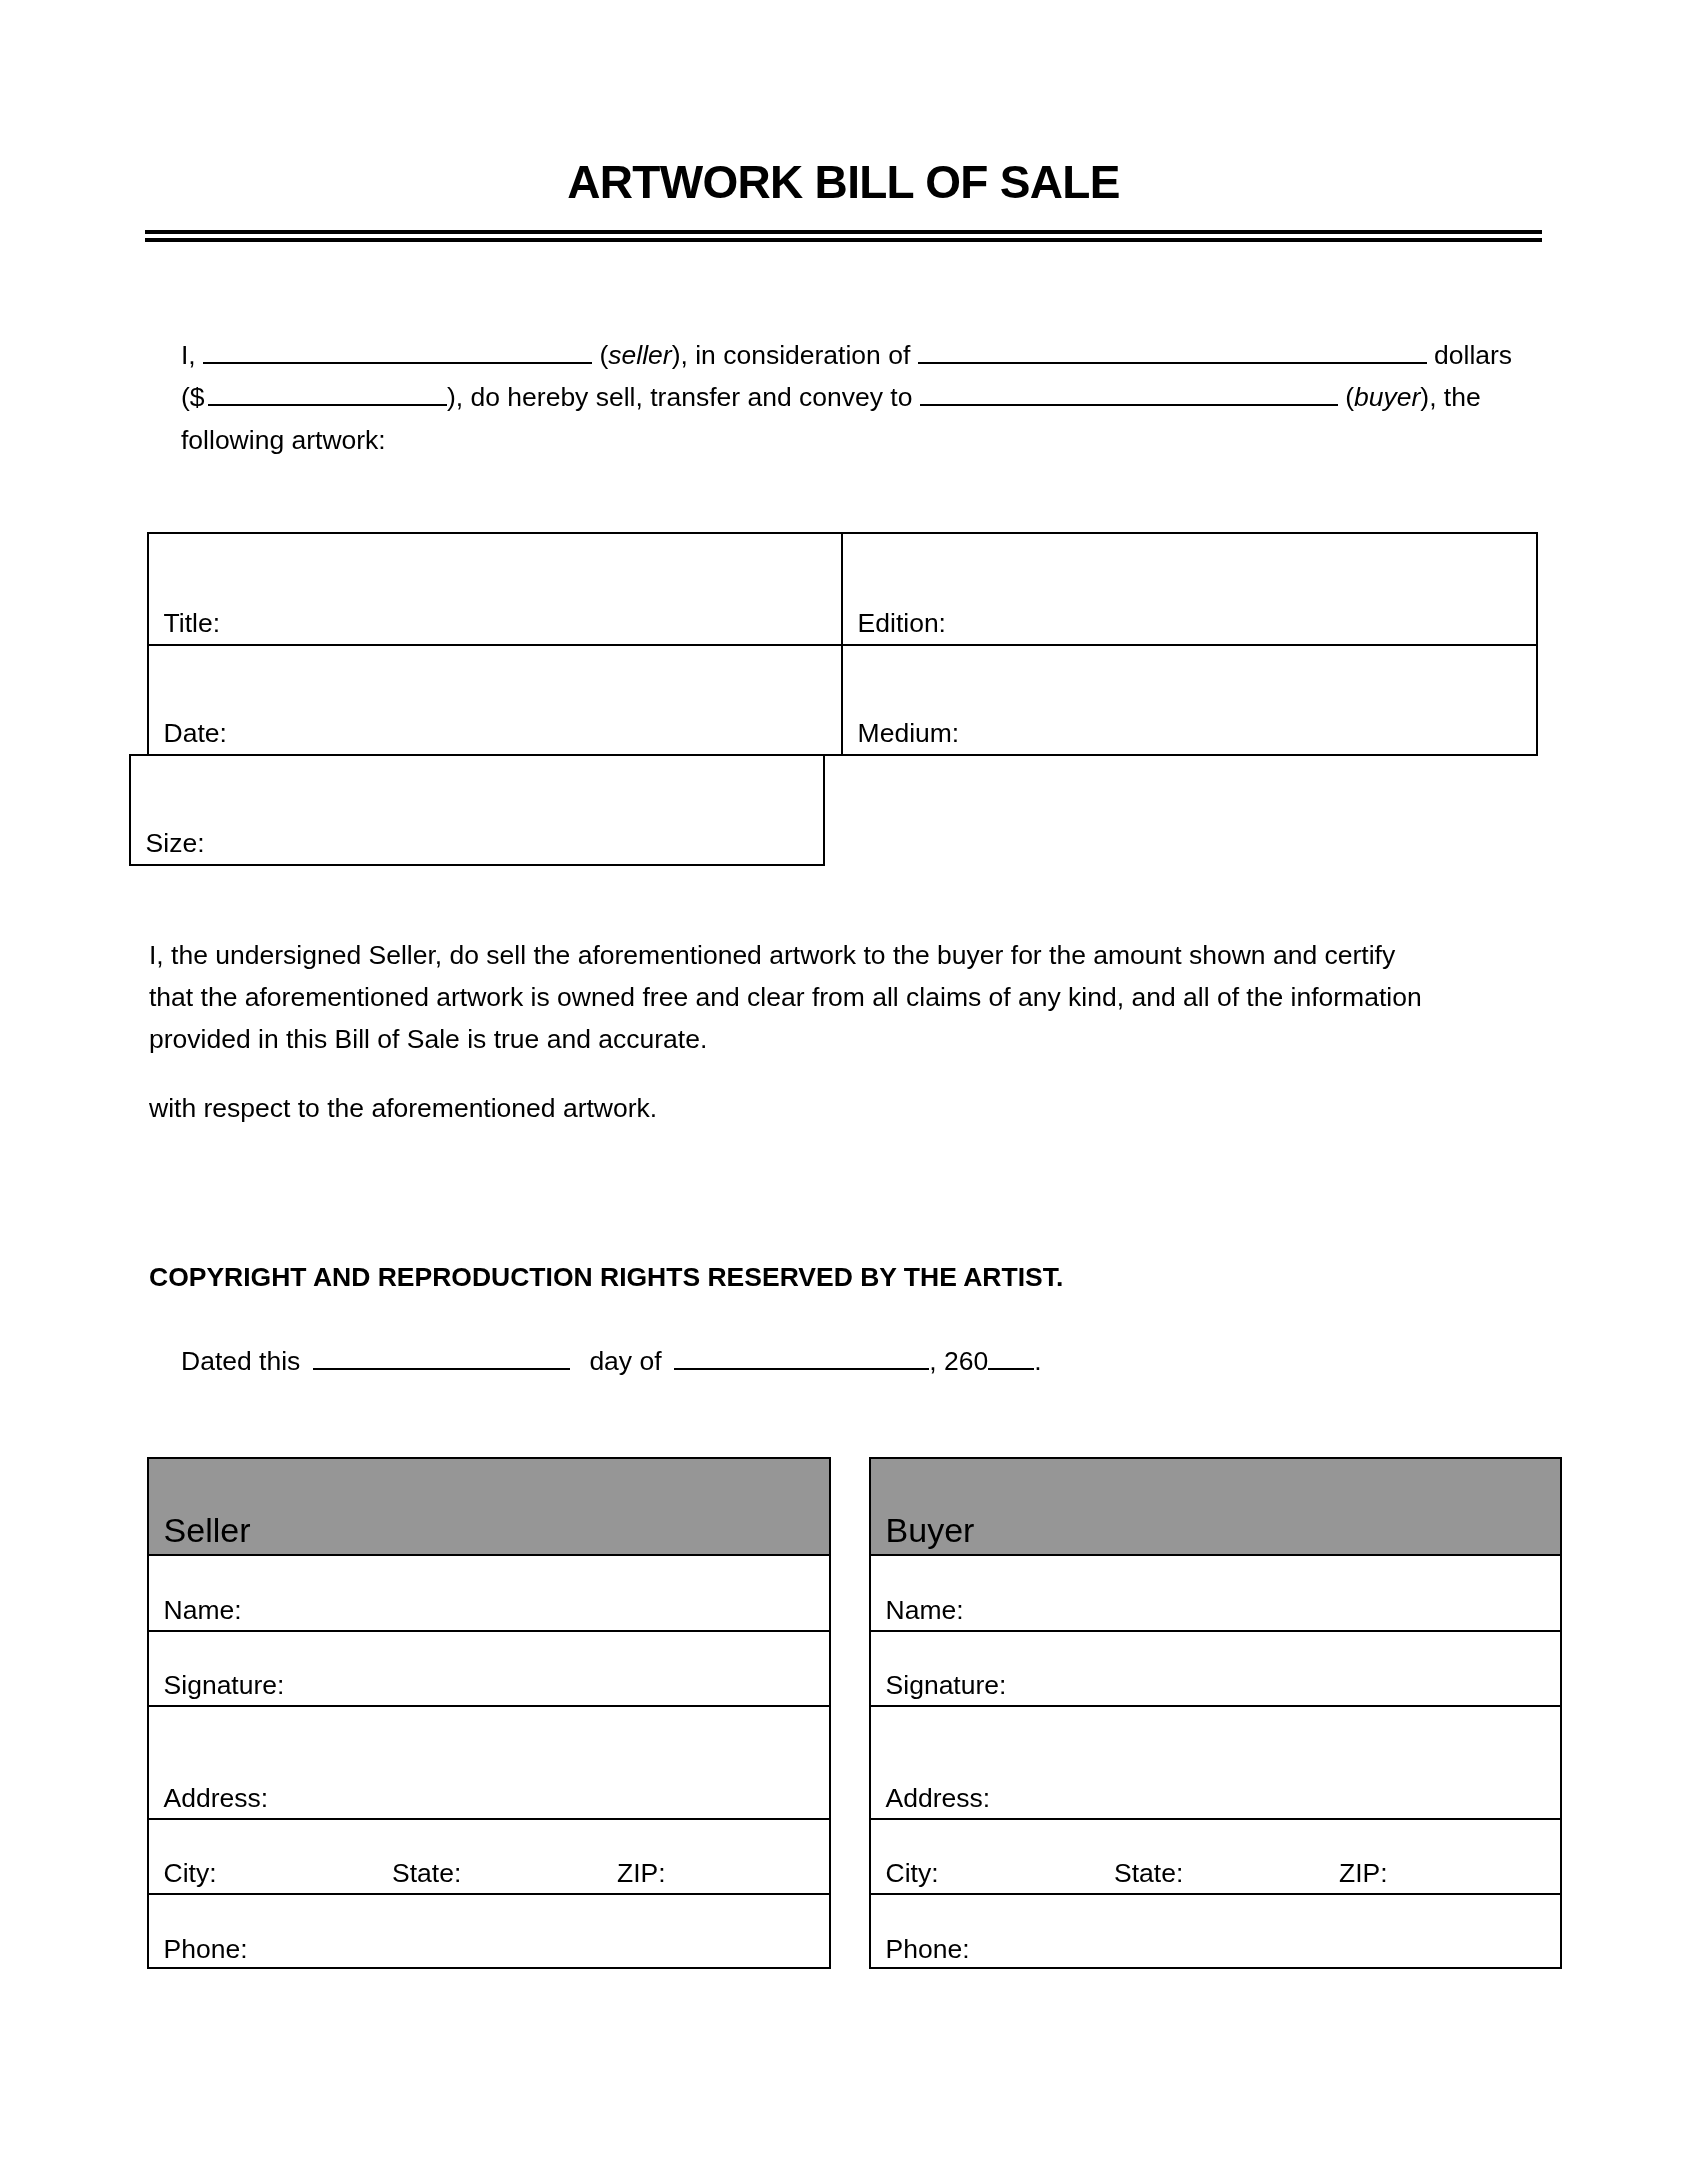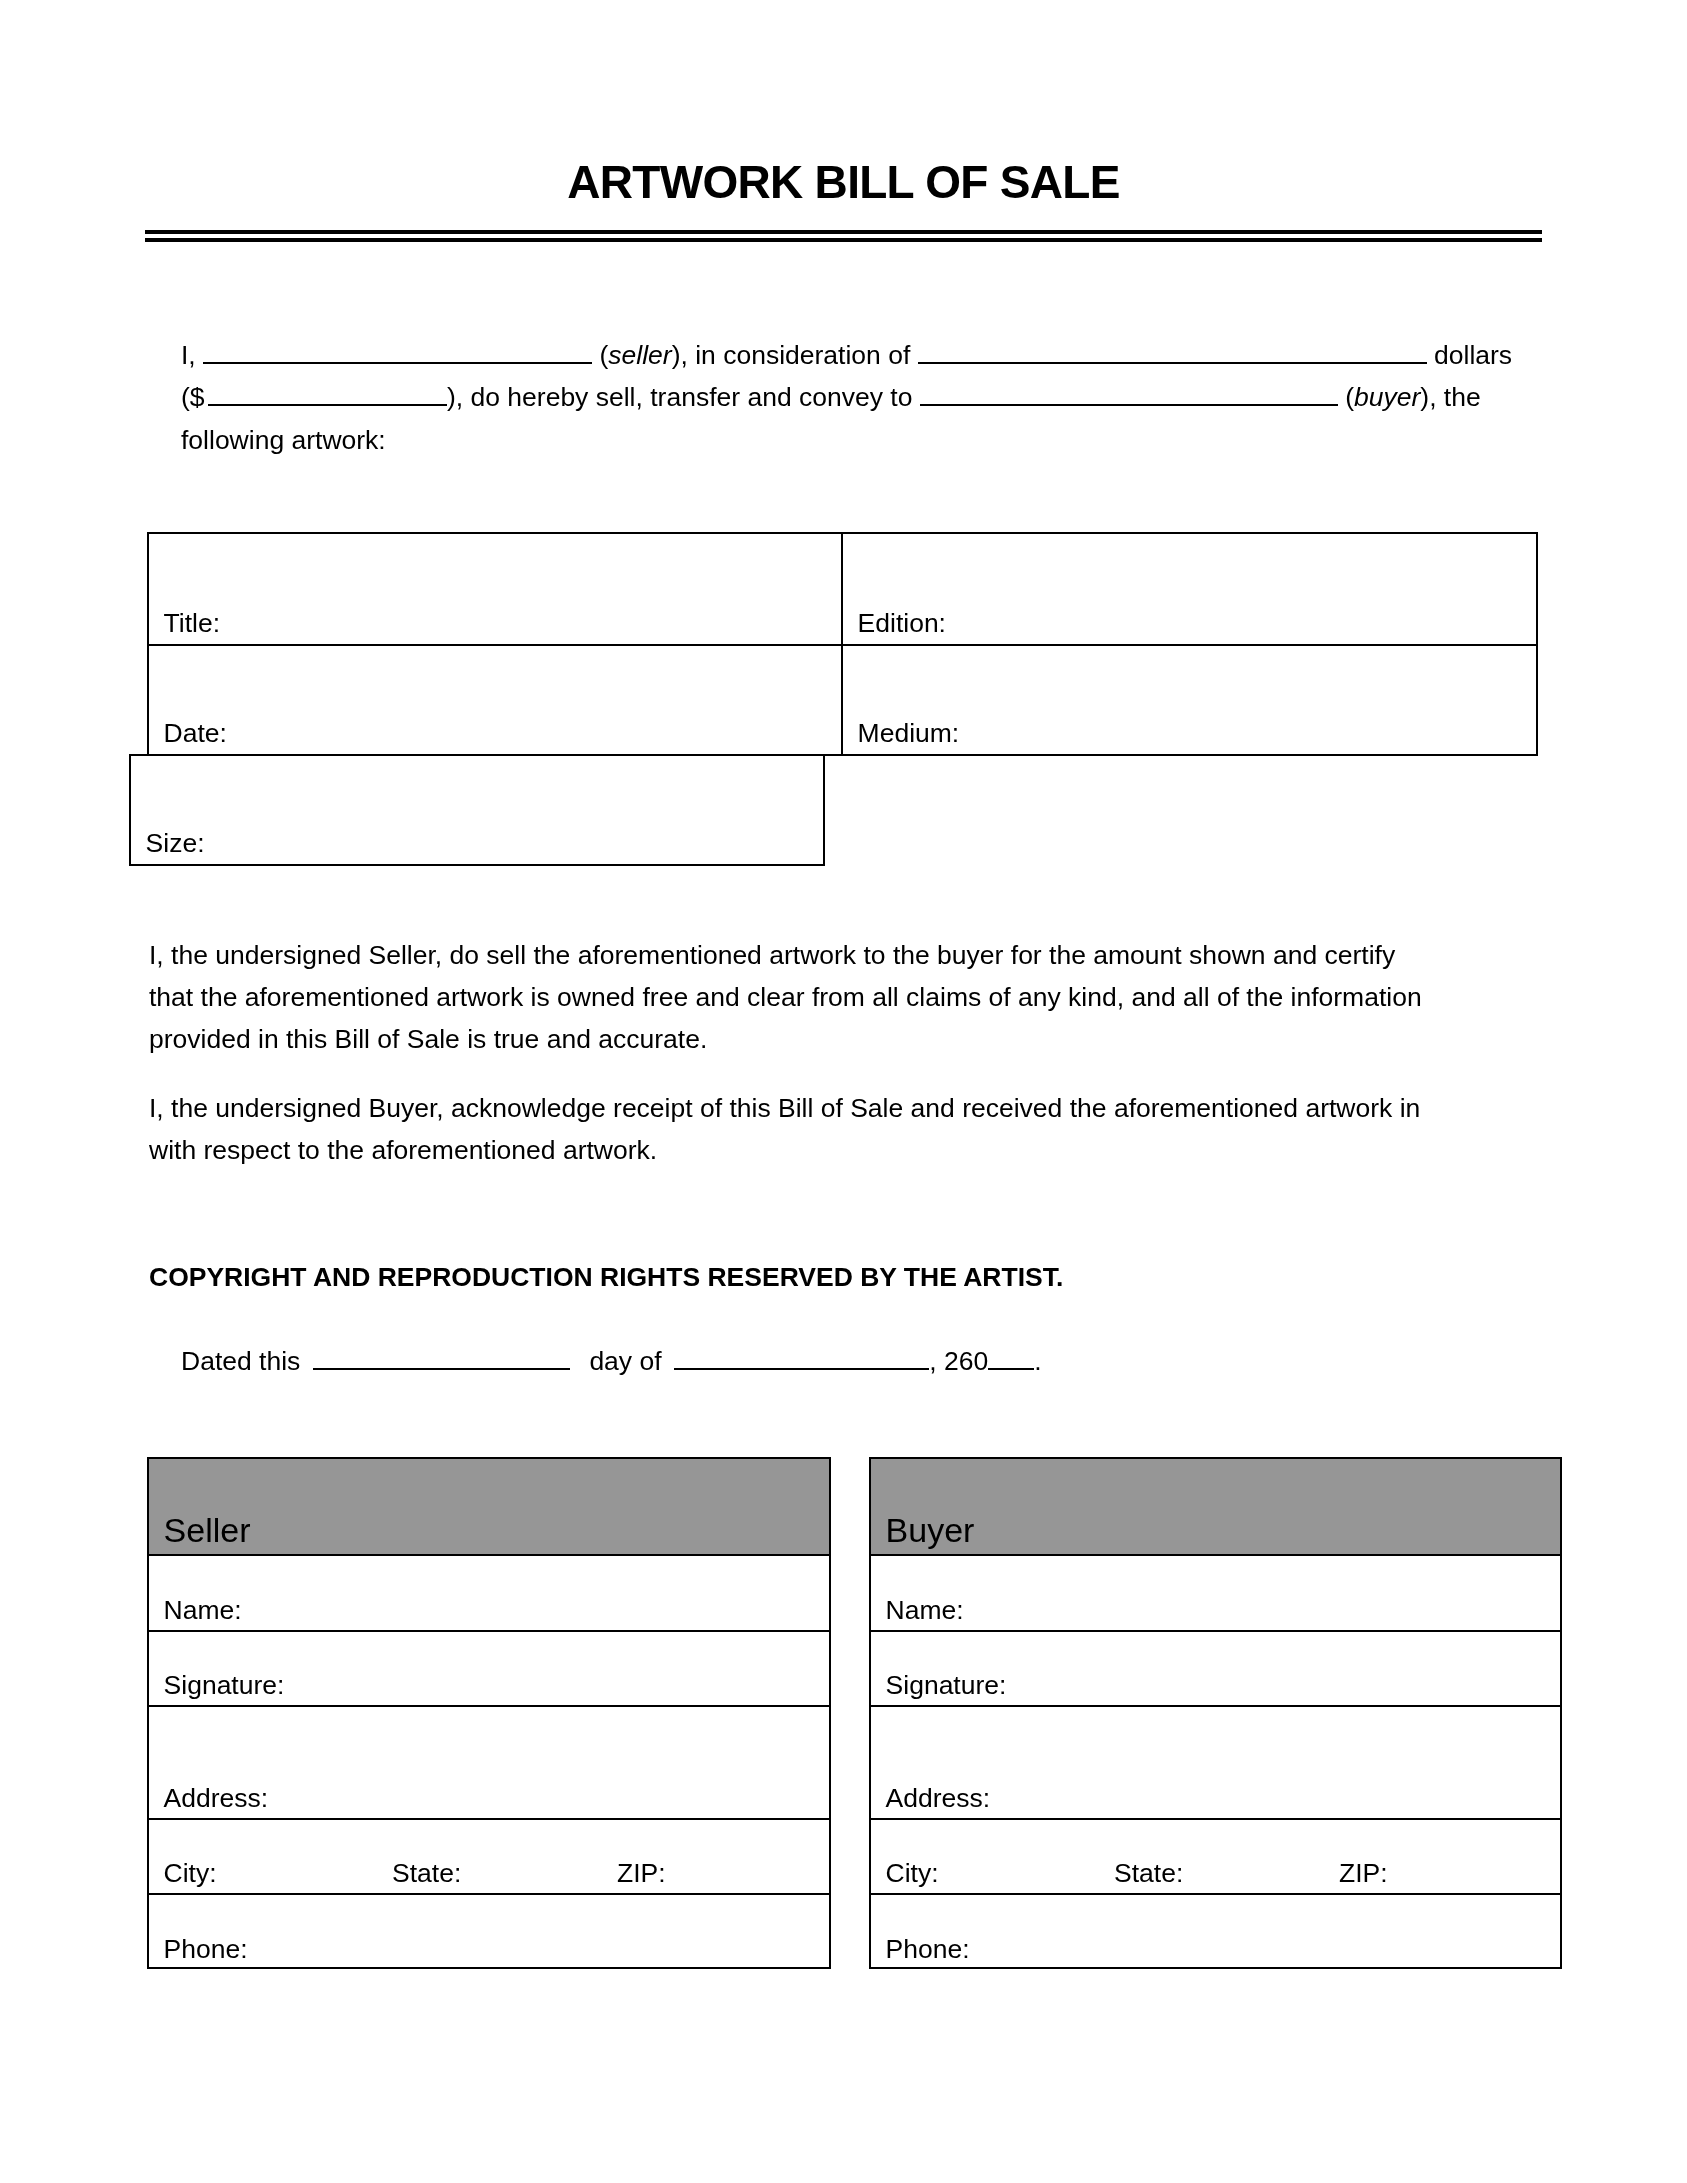--- a/index.html
+++ b/index.html
@@ -86,21 +86,20 @@
   </div>
 </div>
 
 <div class="abs para" style="top:934px;">
   <div>I, the undersigned Seller, do sell the aforementioned artwork to the buyer for the amount shown and certify</div>
   <div>that the aforementioned artwork is owned free and clear from all claims of any kind, and all of the information</div>
   <div>provided in this Bill of Sale is true and accurate.</div>
 </div>
 
 <div class="abs para" style="top:1087px;">
-  <div>I, the undersigned Buyer, acknowledge receipt of this Bill of Sale and received the aforementioned artwork in</div>
   <div>with respect to the aforementioned artwork.</div>
 </div>
 
 <div class="abs para bold" style="top:1256px;">COPYRIGHT AND REPRODUCTION RIGHTS RESERVED BY THE ARTIST.</div>
 
 <div class="abs body-text" style="left:149px; top:1340px;">
   <span>Dated this</span>
   <span class="blank" style="width:257px; margin-left:5.3px;"></span>
   <span style="margin-left:12px;">day of</span>
   <span class="blank" style="width:255px; margin-left:5.3px;"></span><span>, 260</span><span class="blank" style="width:46px;"></span><span>.</span>

